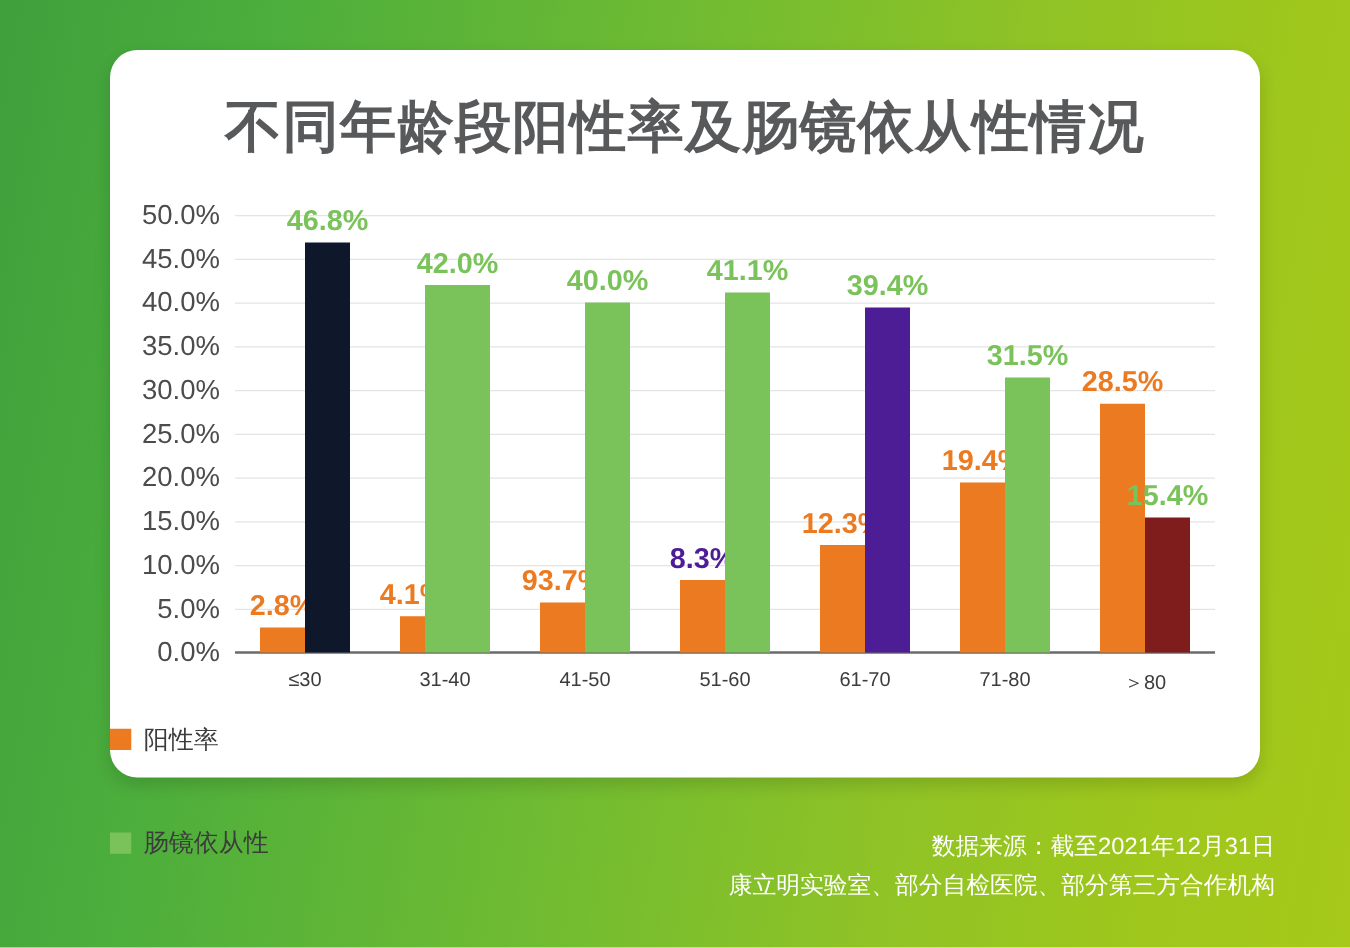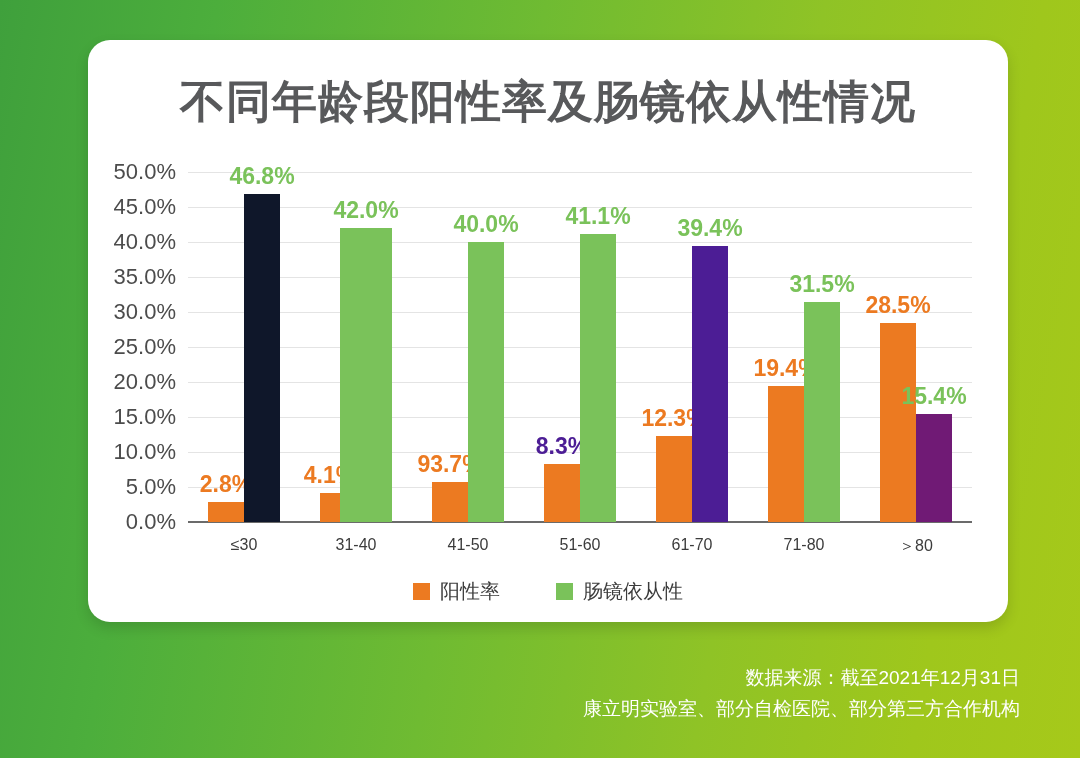--- a/index.html
+++ b/index.html
@@ -137,20 +137,21 @@
 
   
   .legend {
     position: absolute;
     left: 0;
     top: 538px;
     width: 920px;
     display: flex;
     justify-content: center;
     gap: 56px;
+    flex-direction: column;
   }
   .legend-item {
     display: flex;
     align-items: center;
     gap: 10px;
   }
   .legend-swatch {
     width: 17px;
     height: 17px;
   }
@@ -274,21 +275,21 @@
                 <div class="bar-label" style="color: rgb(122, 194, 90);">31.5%</div>
               </div>
             </div>
             <div class="xtick">71-80</div>
           </div>
           <div class="group">
             <div class="bars">
               <div class="bar pos" style="height: 57%; background: rgb(236, 122, 33);">
                 <div class="bar-label" style="color: rgb(236, 122, 33);">28.5%</div>
               </div>
-              <div class="bar comp" style="height: 30.8%; background: #701a75;">
+              <div class="bar comp" style="height: 30.8%; background: #7f1d1d;">
                 <div class="bar-label" style="color: rgb(122, 194, 90);">15.4%</div>
               </div>
             </div>
             <div class="xtick">＞80</div>
           </div>
         </div>
     </div>
 
     <div class="legend" id="legend">
         <div class="legend-item">

